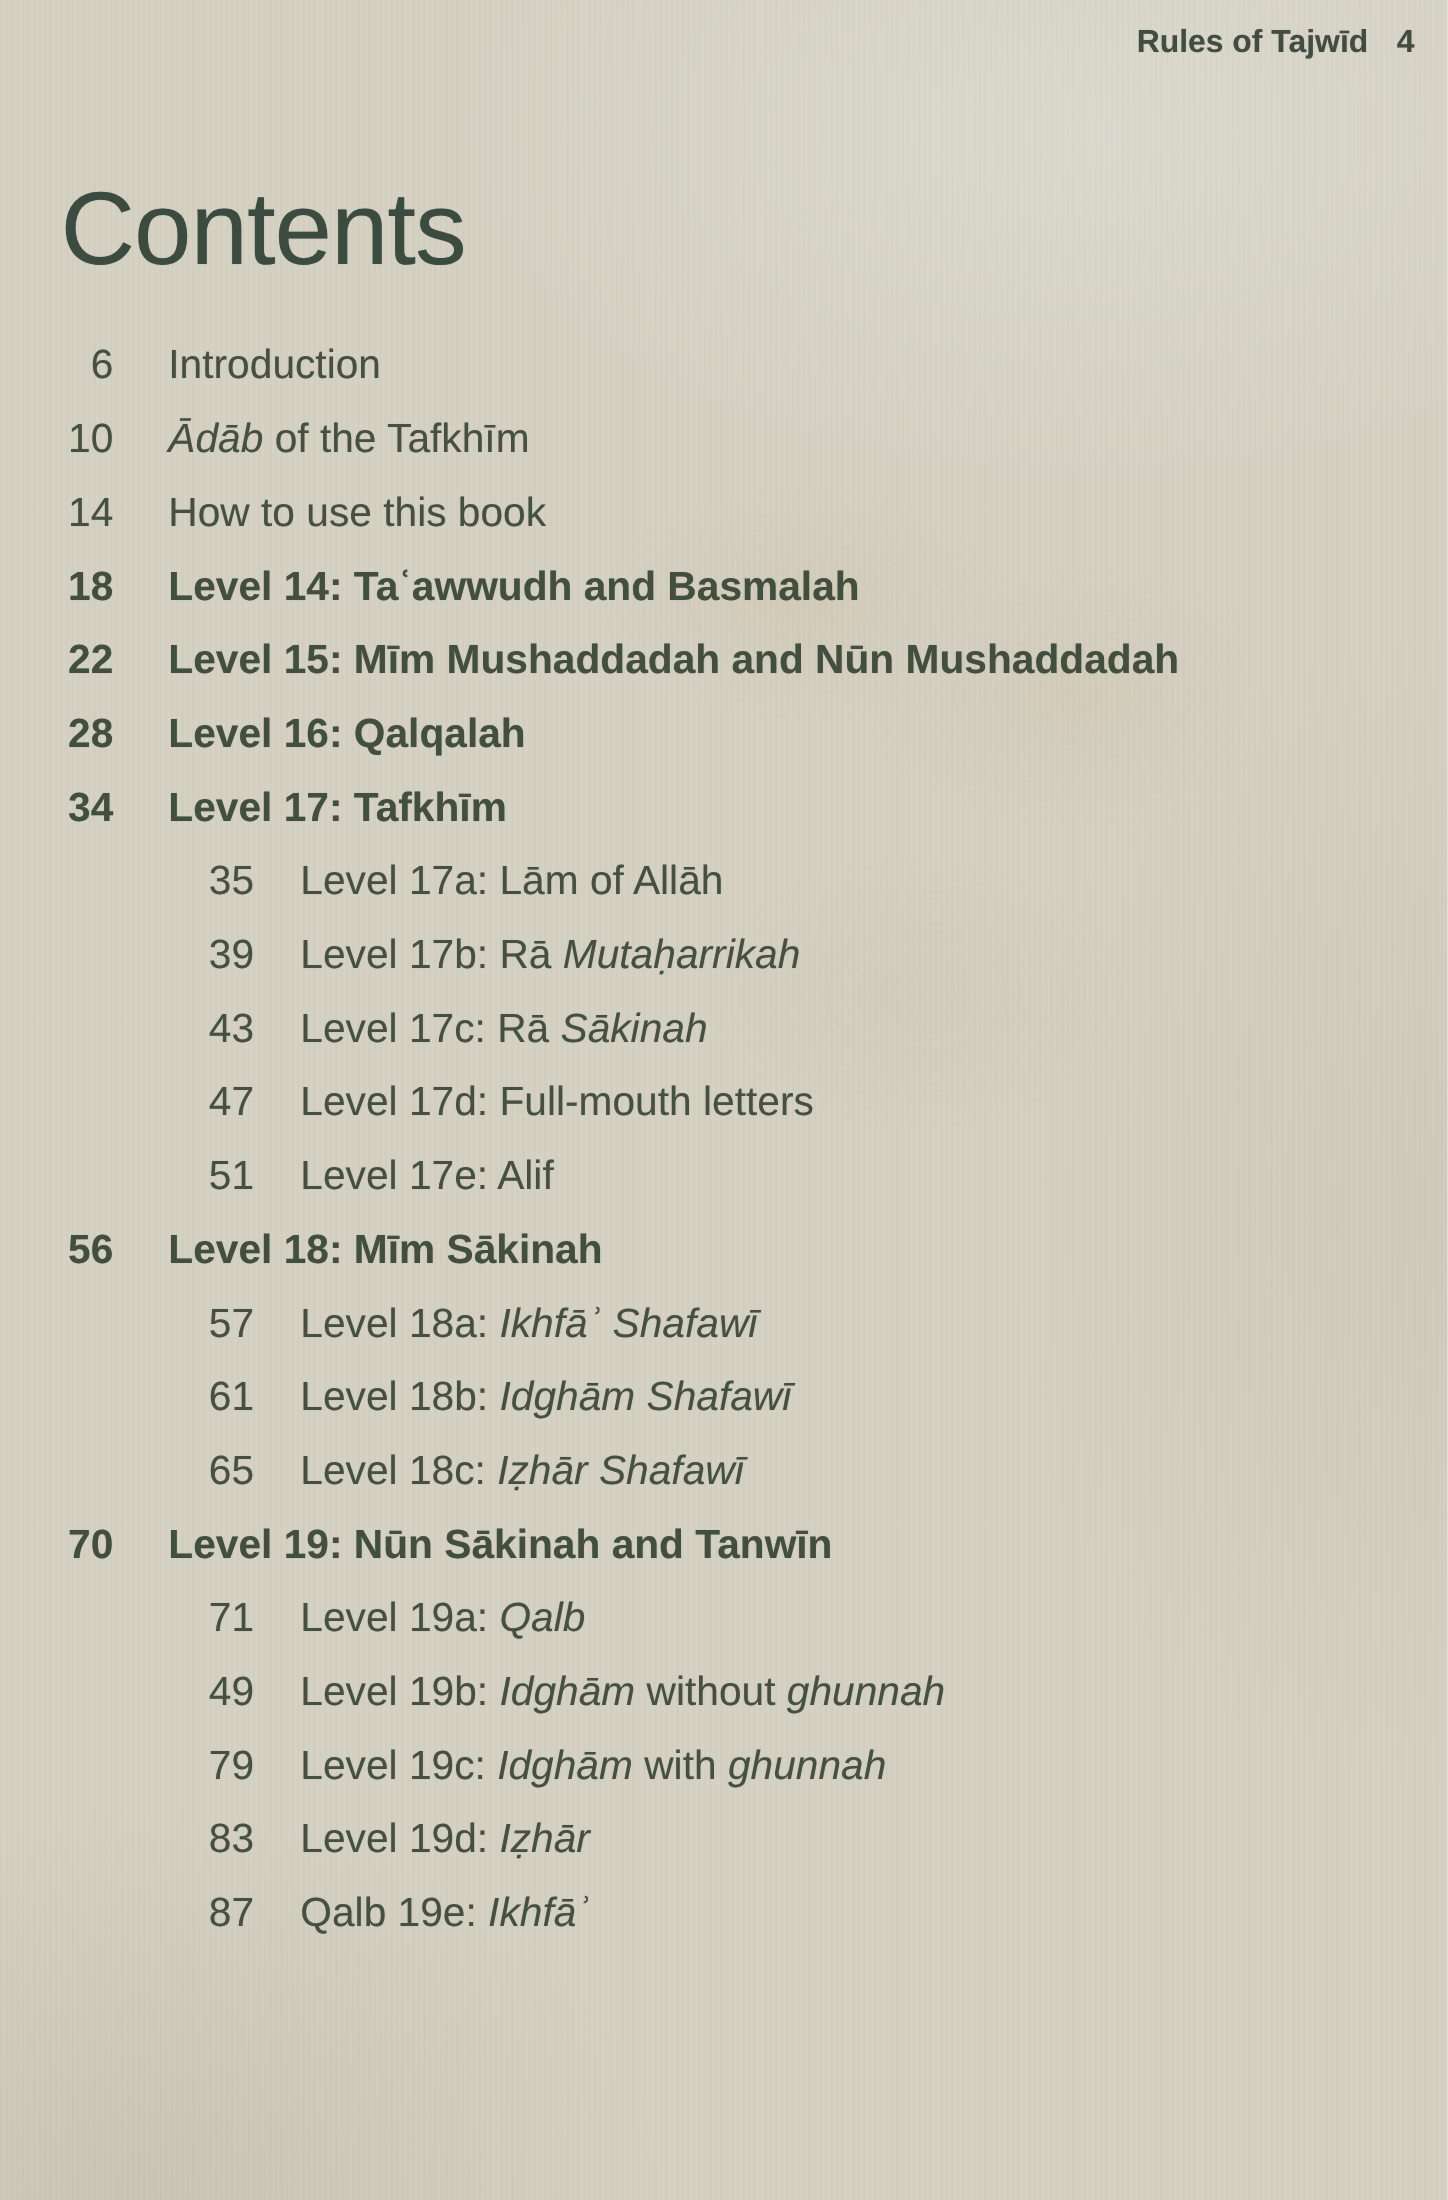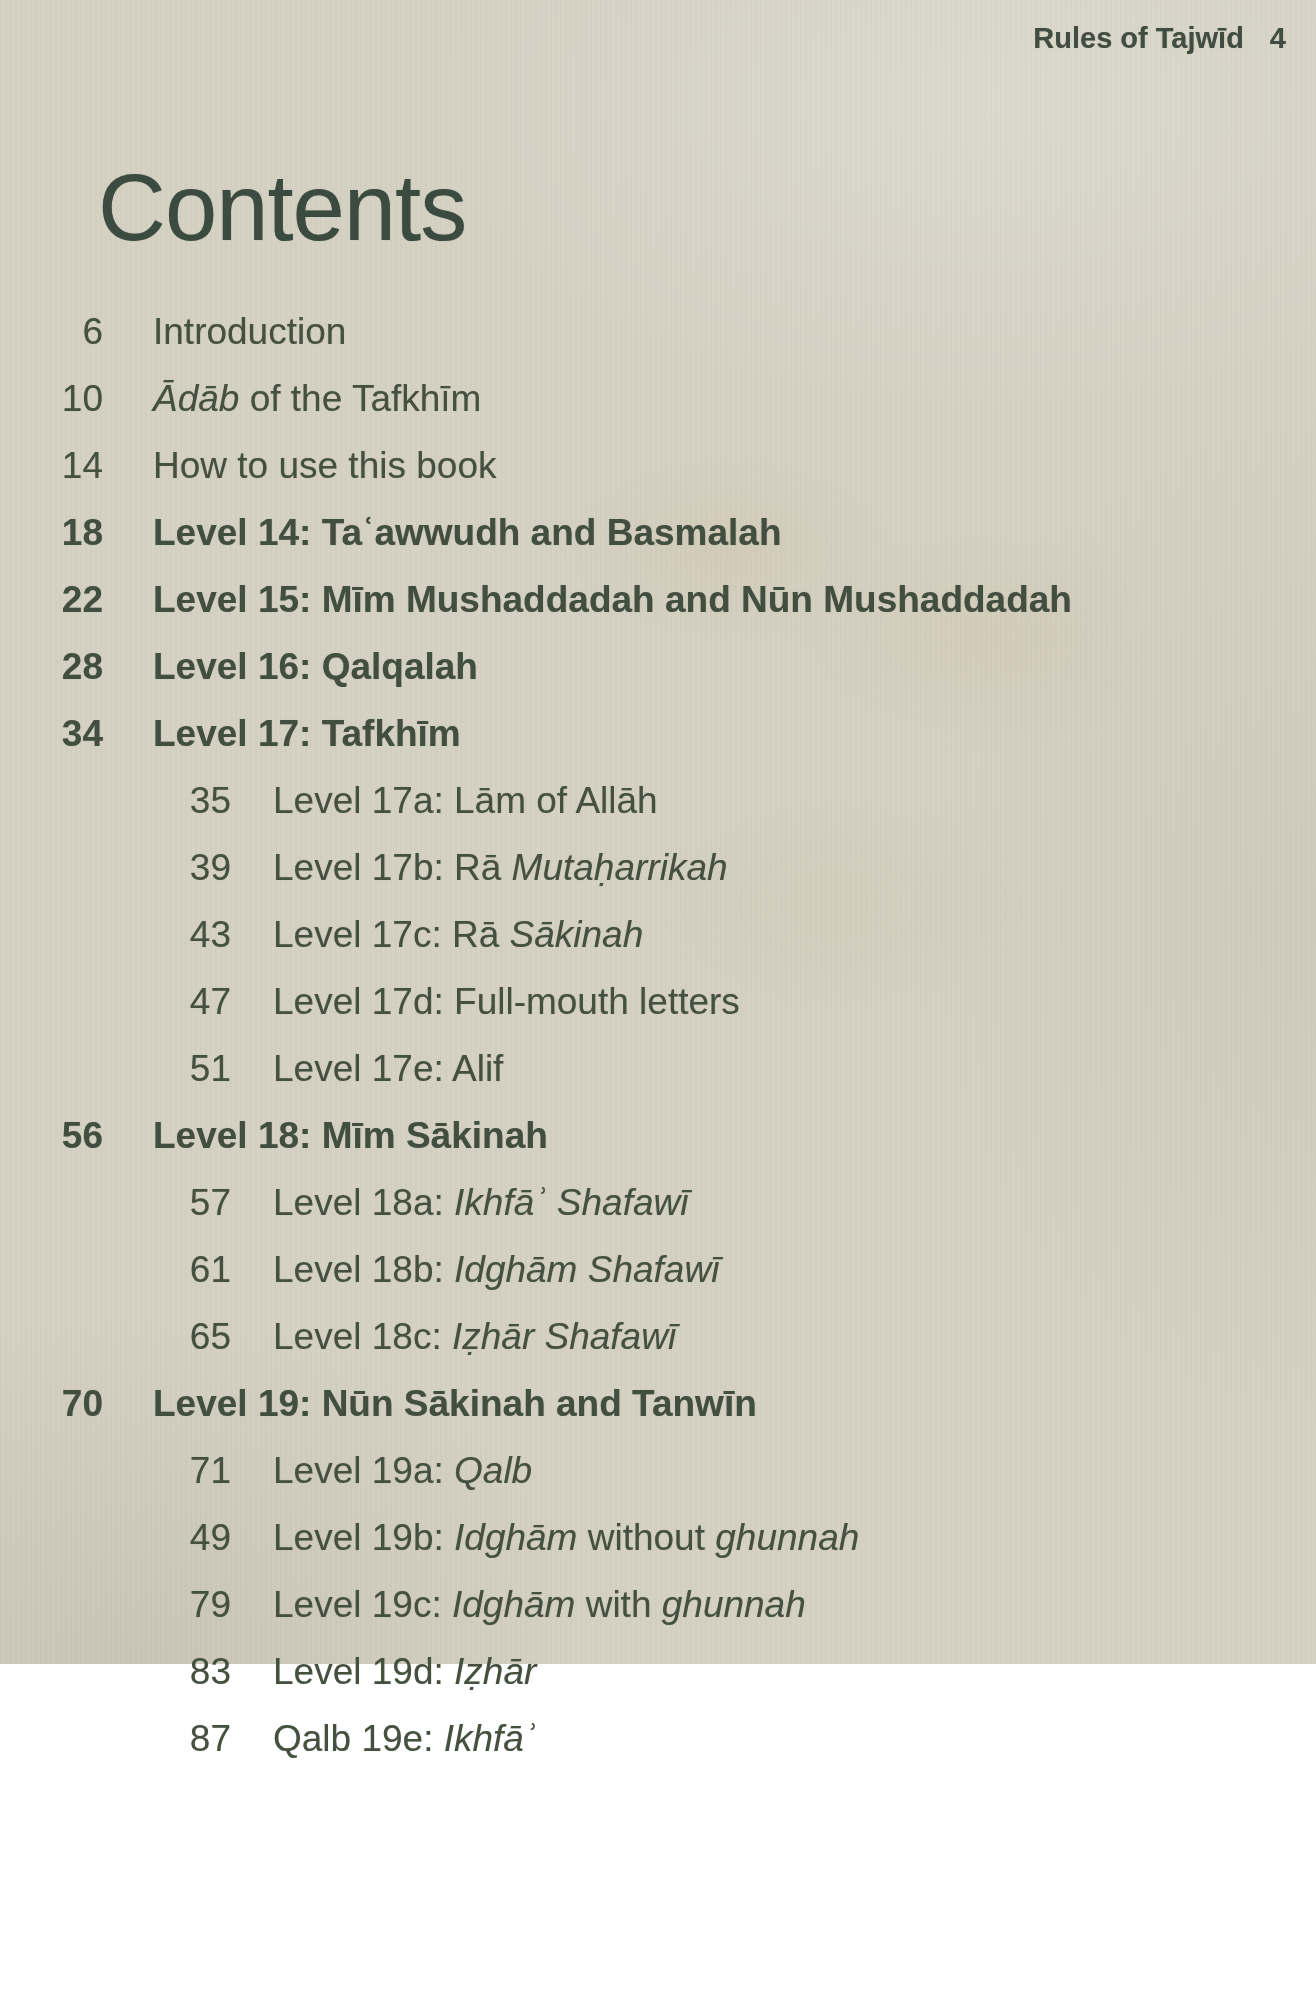--- a/index.html
+++ b/index.html
@@ -3,21 +3,21 @@
 <meta charset="utf-8">
 <style>
   html, body { margin: 0; padding: 0; }
   body {
     width: 1316px; height: 2000px;
     font-family: "Liberation Sans", "DejaVu Sans", sans-serif;
     overflow: hidden;
   }
   .page {
     position: relative;
-    width: 1316px; height: 1664px;
+    width: 1316px; height: 2000px;
     background-color: #d5d2c4;
     background-image:
       radial-gradient(ellipse 900px 500px at 75% 6%, rgba(255,255,255,0.16), transparent 65%),
       radial-gradient(ellipse 800px 600px at 10% 100%, rgba(95,90,65,0.10), transparent 60%),
       radial-gradient(ellipse 700px 900px at 100% 55%, rgba(120,112,85,0.07), transparent 60%),
       repeating-linear-gradient(90deg, rgba(125,120,100,0.035) 0 2px, rgba(0,0,0,0) 2px 5px);
     color: #45503f;
   }
   
   .ghost {
@@ -47,21 +47,20 @@
   }
   .page-title {
     position: absolute;
     top: 96px; left: 55px;
     font-size: 94px;
     line-height: 1.05;
     font-weight: normal;
     letter-spacing: -1px;
     color: #3c4b40;
     text-shadow: 0 0 1px rgba(55,70,58,0.35);
-    margin-left: 43px;
   }
   .toc {
     position: absolute;
     top: 312px; left: 57px; right: 30px;
     font-size: 37px;
     text-shadow: 0 0 1px rgba(62,74,60,0.3);
   }
   .row {
     line-height: 40px;
     margin-bottom: 27px;

